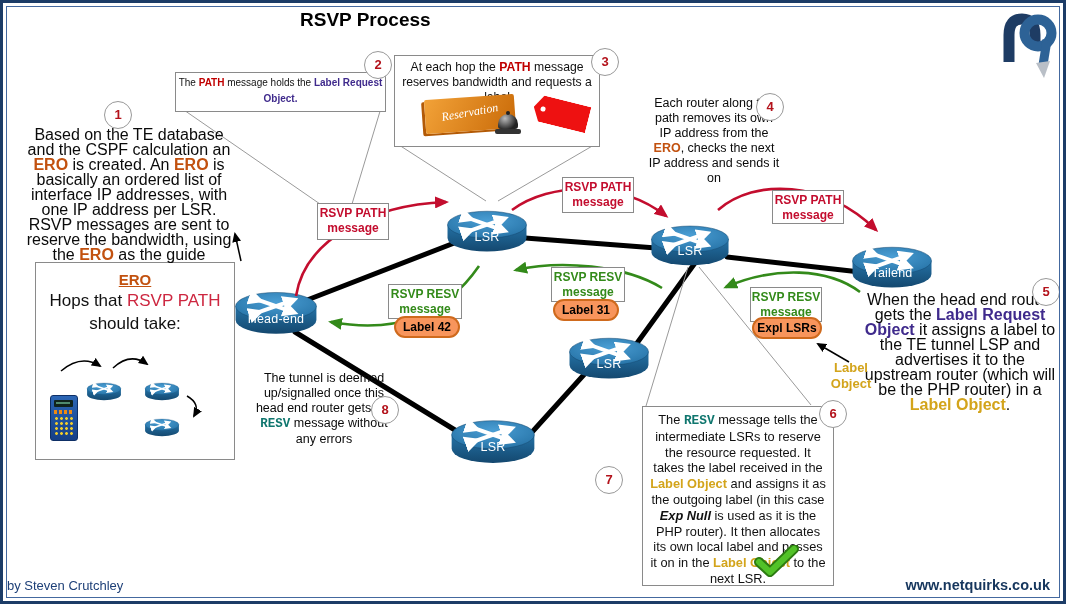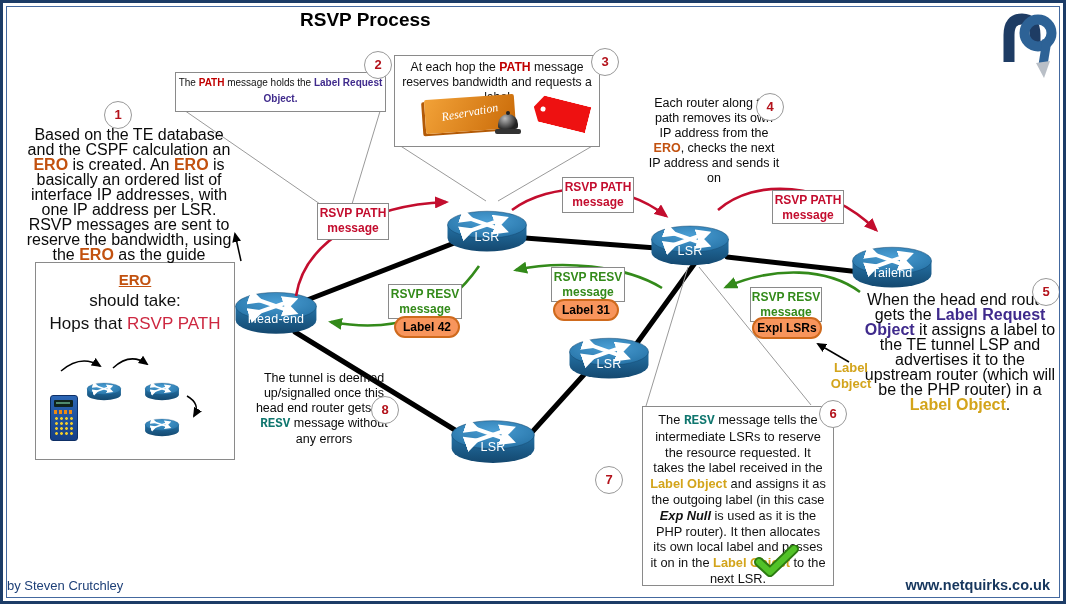--- a/index.html
+++ b/index.html
@@ -285,22 +285,22 @@
   <div class="wbox" style="left:642px;top:406px;width:190px;height:178px;">
     <div style="padding:5px 6px 0;font-size:12.8px;line-height:15.8px;"><span>The </span><span class="c-green">RESV</span><span> message tells the intermediate LSRs to reserve the resource requested. It takes the label received in the </span><span class="c-gold">Label Object</span><span> and assigns it as the outgoing label (in this case </span><span class="c-bi">Exp Null</span><span> is used as it is the PHP router). It then allocates its own local label and passes it on in the </span><span class="c-gold">Label Object</span><span> to the next LSR.</span></div>
     <svg class="check" width="46" height="32" viewBox="0 0 46 32">
       <path d="M6,17 L17,27 L41,4" fill="none" stroke="#2c7a12" stroke-width="10" stroke-linecap="round" stroke-linejoin="round"></path>
       <path d="M6,17 L17,27 L41,4" fill="none" stroke="#52c228" stroke-width="6" stroke-linecap="round" stroke-linejoin="round"></path>
     </svg>
   </div>
 
   <div class="wbox ero">
     <div class="ero-heading">ERO</div>
+    <div class="ero-line"><span>Hops that </span><span class="c-red2">RSVP PATH</span></div>
     <div class="ero-line">should take:</div>
-    <div class="ero-line"><span>Hops that </span><span class="c-red2">RSVP PATH</span></div>
     <div class="calc">
       <div class="calc-screen"></div>
       <div class="calc-orange"></div>
       <div class="calc-keys"></div>
     </div>
     <div class="router mini" style="left:50px;top:116px;">
   <svg viewBox="0 0 100 62" xmlns="http://www.w3.org/2000/svg">
     <defs>
       <linearGradient id="rbody" x1="0" y1="0" x2="0" y2="1">
         <stop offset="0" stop-color="#2472a6"></stop>

